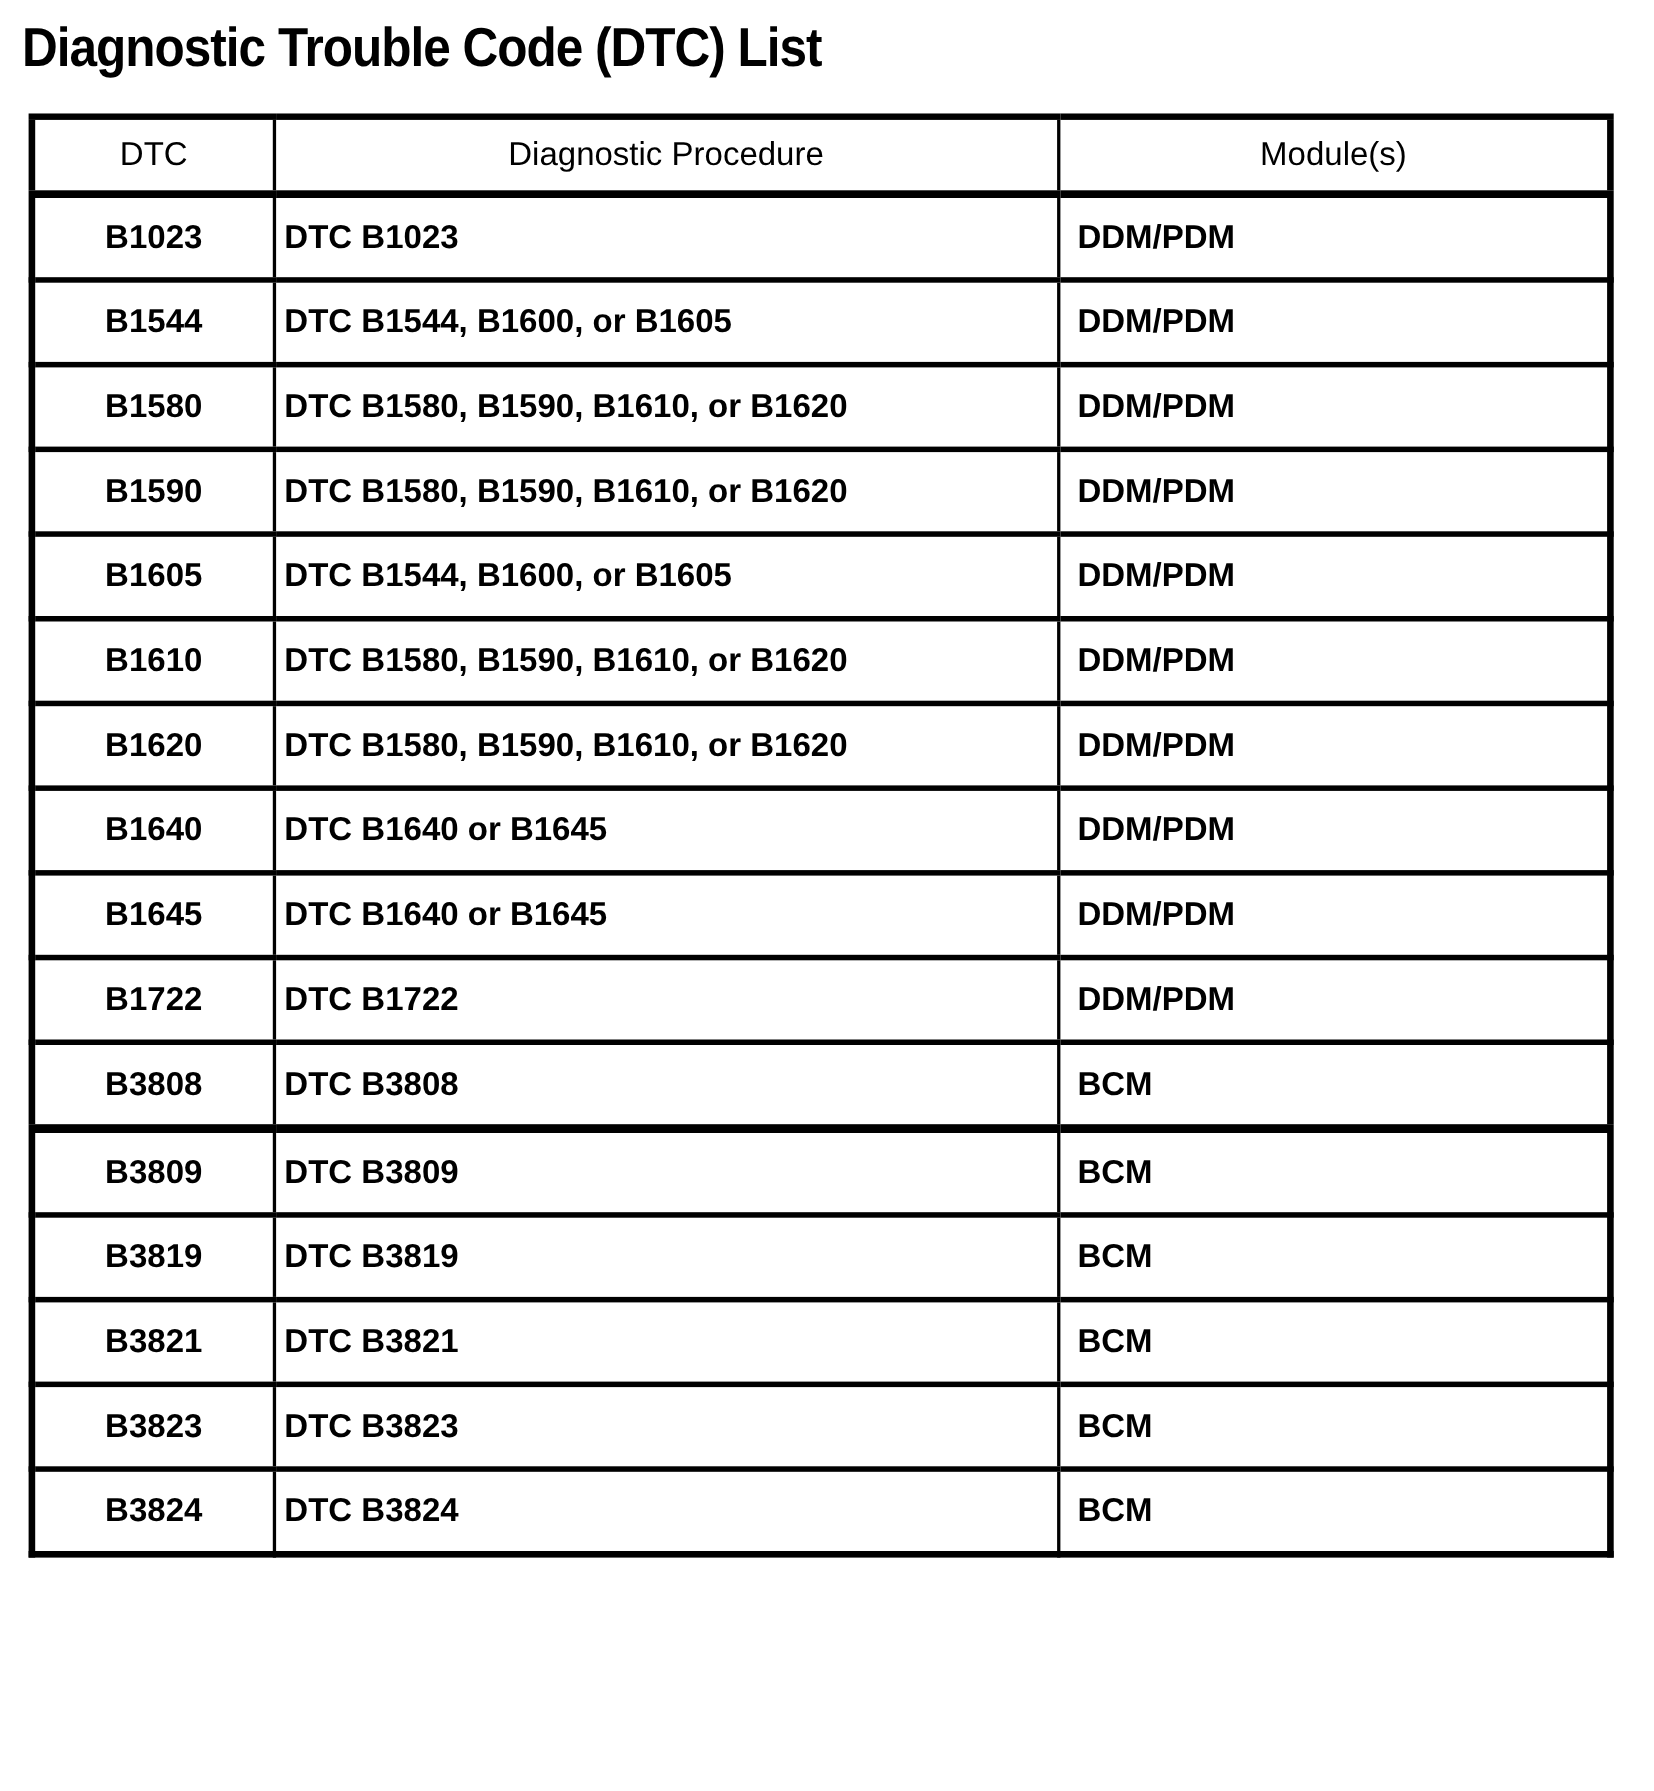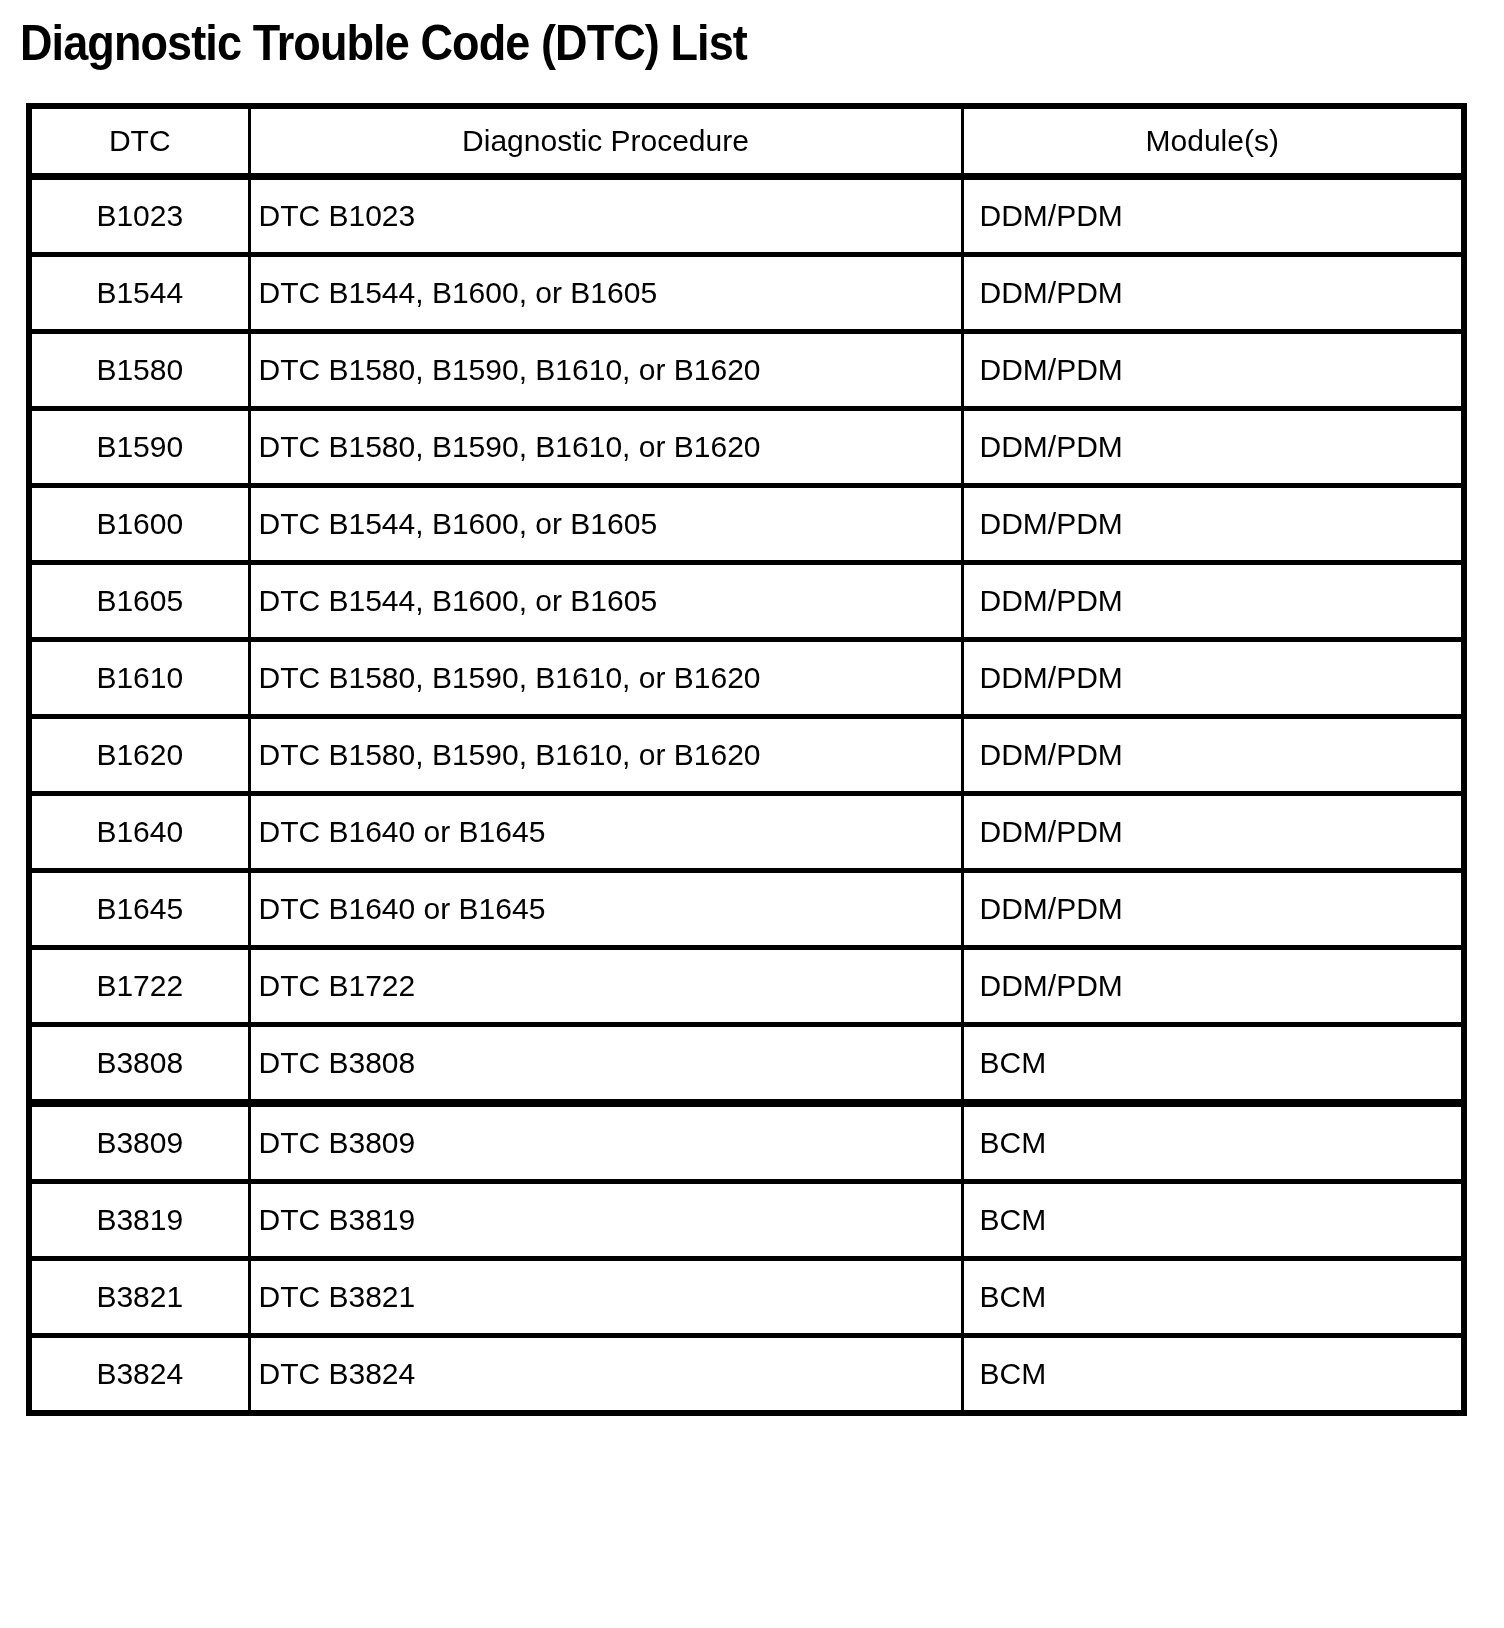--- a/index.html
+++ b/index.html
@@ -43,20 +43,21 @@
     width: 1435px;
     margin-left: 4px;
     border: 6px solid #000000;
   }
   th, td {
     border: 3px solid #000000;
     vertical-align: middle;
     font-size: 30px;
     overflow: hidden;
     white-space: nowrap;
+    font-weight: bold;
   }
   thead th {
     height: 62px;
     font-weight: normal;
     text-align: center;
     border-top: 6px solid #000000;
     border-bottom: 7px solid #000000;
   }
   tbody td {
     height: 70px;
@@ -104,25 +105,20 @@
           <td class="c-dtc">B1580</td>
           <td class="c-proc">DTC B1580, B1590, B1610, or B1620</td>
           <td class="c-mod">DDM/PDM</td>
         </tr>
         <tr class="data-row">
           <td class="c-dtc">B1590</td>
           <td class="c-proc">DTC B1580, B1590, B1610, or B1620</td>
           <td class="c-mod">DDM/PDM</td>
         </tr>
         <tr class="data-row">
-          <td class="c-dtc">B1600</td>
-          <td class="c-proc">DTC B1544, B1600, or B1605</td>
-          <td class="c-mod">DDM/PDM</td>
-        </tr>
-        <tr class="data-row">
           <td class="c-dtc">B1605</td>
           <td class="c-proc">DTC B1544, B1600, or B1605</td>
           <td class="c-mod">DDM/PDM</td>
         </tr>
         <tr class="data-row">
           <td class="c-dtc">B1610</td>
           <td class="c-proc">DTC B1580, B1590, B1610, or B1620</td>
           <td class="c-mod">DDM/PDM</td>
         </tr>
         <tr class="data-row">
@@ -159,19 +155,24 @@
           <td class="c-dtc">B3819</td>
           <td class="c-proc">DTC B3819</td>
           <td class="c-mod">BCM</td>
         </tr>
         <tr class="data-row">
           <td class="c-dtc">B3821</td>
           <td class="c-proc">DTC B3821</td>
           <td class="c-mod">BCM</td>
         </tr>
         <tr class="data-row">
+          <td class="c-dtc">B3823</td>
+          <td class="c-proc">DTC B3823</td>
+          <td class="c-mod">BCM</td>
+        </tr>
+        <tr class="data-row">
           <td class="c-dtc">B3824</td>
           <td class="c-proc">DTC B3824</td>
           <td class="c-mod">BCM</td>
         </tr>
       </tbody>
   </table>
 </div>
 
 </body></html>

